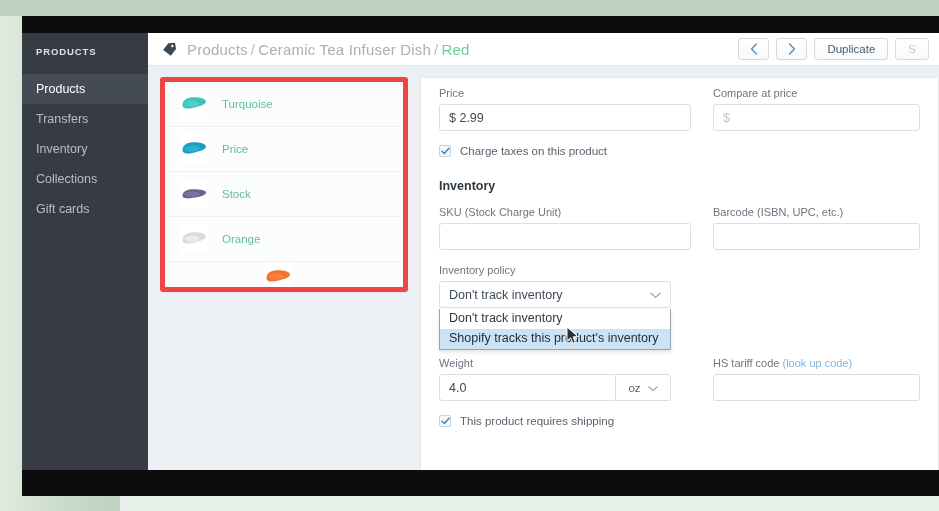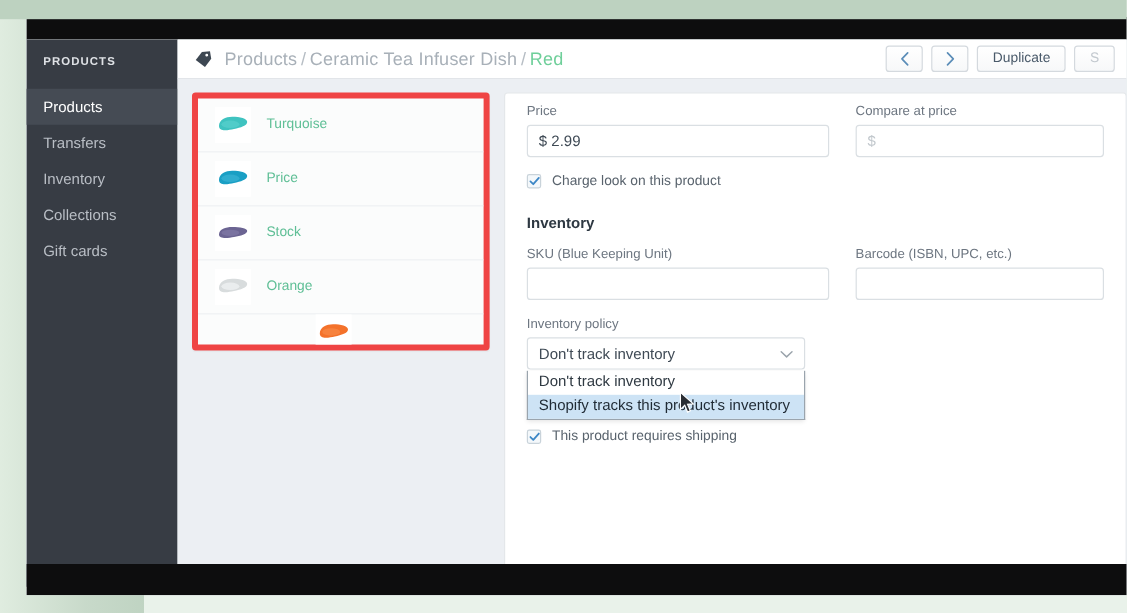--- a/index.html
+++ b/index.html
@@ -458,28 +458,28 @@
                 <div class="finput placeholder">$</div>
               </div>
             </div>
 
             <div class="checkrow">
               <span class="cbox">
                 <svg width="9" height="8" viewBox="0 0 9 8">
                   <path d="M1 4.2 L3.4 6.5 L8 1.3" fill="none" stroke="#3d87c6" stroke-width="1.5" stroke-linecap="round" stroke-linejoin="round"></path>
                 </svg>
               </span>
-              <span class="checklabel">Charge look on this product</span>
+              <span class="checklabel">Charge taxes on this product</span>
             </div>
 
             <div class="section-title">Inventory</div>
 
             <div class="field-row">
               <div class="field narrow">
-                <div class="flabel">SKU (Blue Keeping Unit)</div>
+                <div class="flabel">SKU (Stock Charge Unit)</div>
                 <div class="finput"></div>
               </div>
               <div class="field">
                 <div class="flabel">Barcode (ISBN, UPC, etc.)</div>
                 <div class="finput"></div>
               </div>
             </div>
 
             <div style="margin-top:14px;">
               <div class="flabel">Inventory policy</div>
@@ -496,20 +496,44 @@
 
                 <div class="dropdown">
                   <div class="dd-item">Don't track inventory</div>
                   <div class="dd-item selected">Shopify tracks this product's inventory</div>
                 </div>
               </div>
             </div>
 
             <div class="section-title">Shipping</div>
 
+            <div class="field-row">
+              <div class="field narrow">
+                <div class="flabel">Weight</div>
+                <div class="weight-group">
+                  <div class="finput">4.0</div>
+                  <div class="unitsel">
+                    <span>oz</span>
+                    <span>
+                      <svg width="10" height="6" viewBox="0 0 10 6">
+                        <path d="M1 1 L5 4.6 L9 1" fill="none" stroke="#9aa3ab" stroke-width="1.2" stroke-linecap="round" stroke-linejoin="round"></path>
+                      </svg>
+                    </span>
+                  </div>
+                </div>
+              </div>
+
+              <div class="field">
+                <div class="flabel">
+                  <span>HS tariff code</span>
+                  <span class="link">(look up code)</span>
+                </div>
+                <div class="finput"></div>
+              </div>
+            </div>
 
             <div class="checkrow">
               <span class="cbox">
                 <svg width="9" height="8" viewBox="0 0 9 8">
                   <path d="M1 4.2 L3.4 6.5 L8 1.3" fill="none" stroke="#3d87c6" stroke-width="1.5" stroke-linecap="round" stroke-linejoin="round"></path>
                 </svg>
               </span>
               <span class="checklabel">This product requires shipping</span>
             </div>
 

